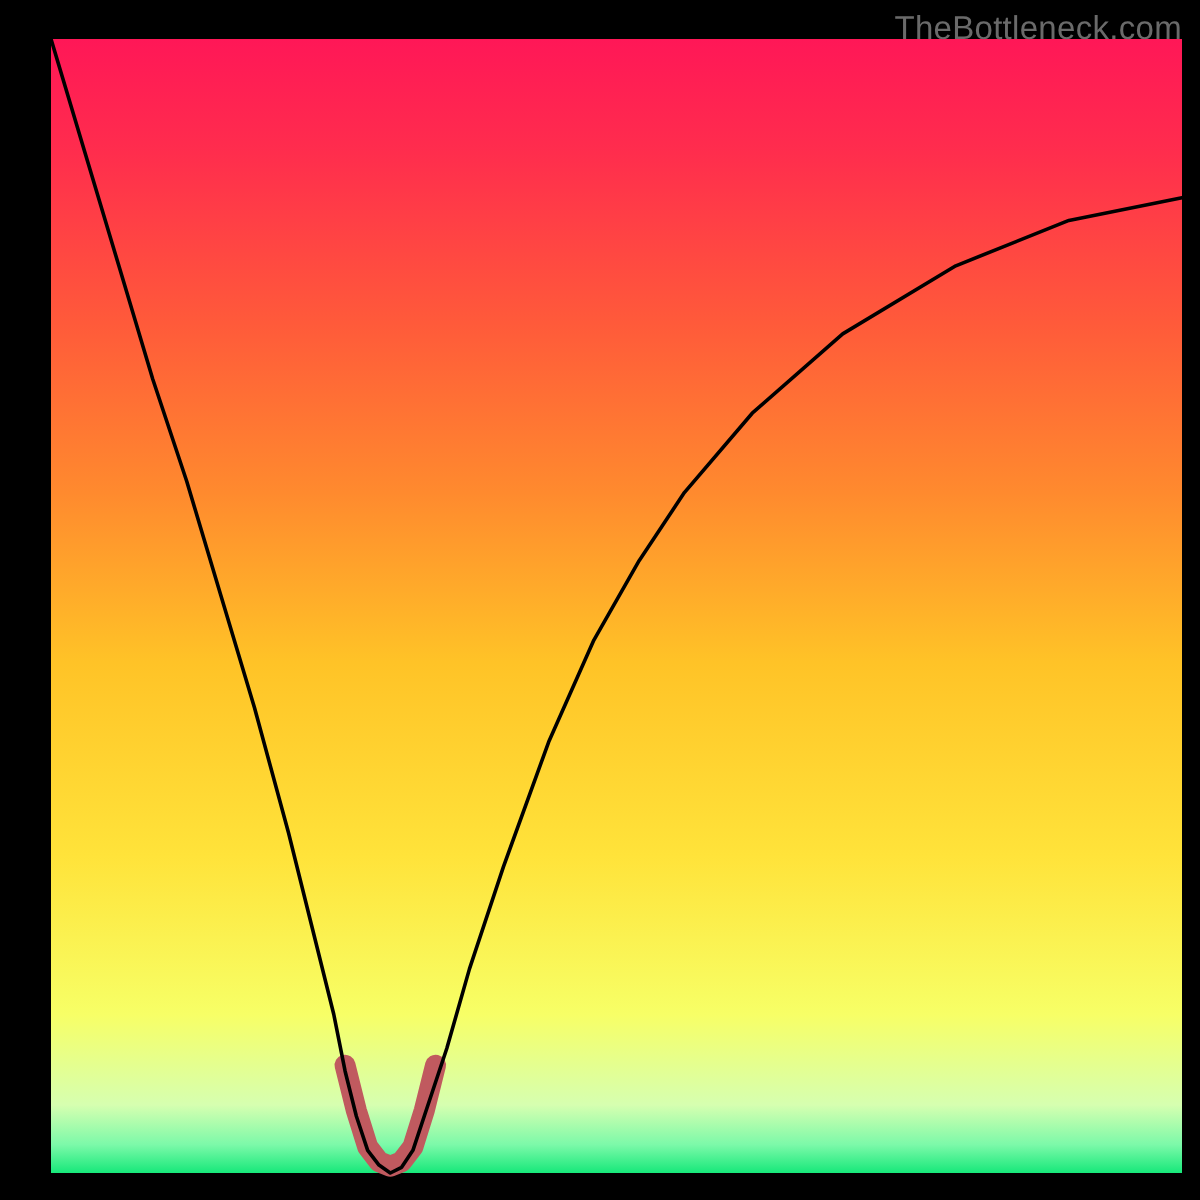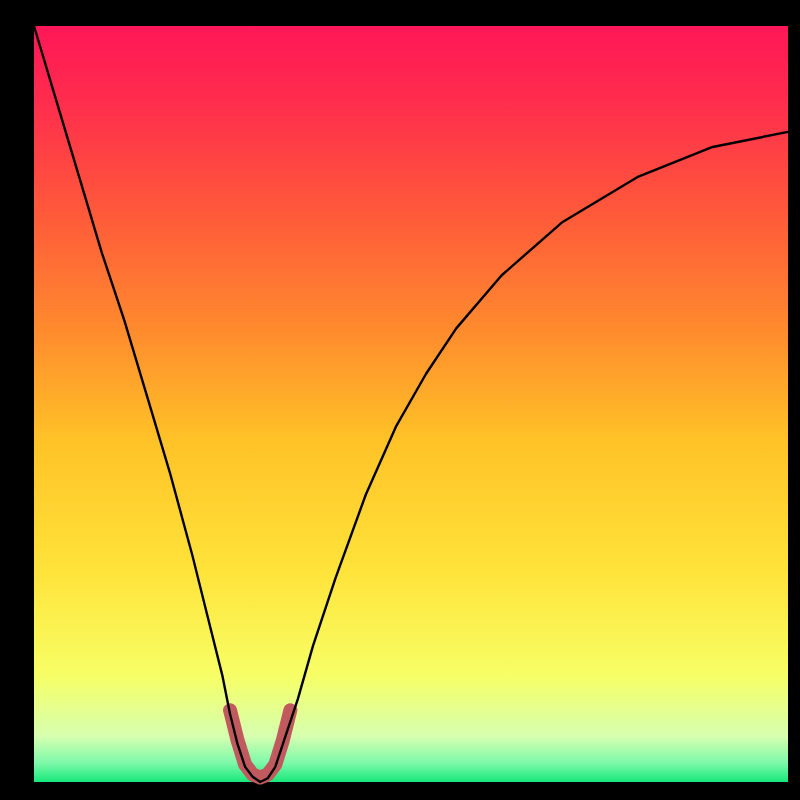--- a/index.html
+++ b/index.html
@@ -57,13 +57,14 @@
     </defs>
 
     <rect x="0" y="0" width="800" height="800" fill="#000000"></rect>
 
     <rect id="plot-area" x="34" y="26" width="754" height="756" fill="url(#bg-gradient)"></rect>
 
     <path id="trough-path" fill="none" stroke-linecap="round" stroke-linejoin="round" d="M230.04 710.18 L237.58 740.42 L245.12 764.61 L252.66 774.44 L260.20 777.46 L267.74 774.44 L275.28 764.61 L282.82 740.42 L290.36 710.18" stroke="#c05a5f" stroke-width="14"></path>
 
     <path id="curve-path" fill="none" stroke-linecap="round" stroke-linejoin="round" d="M34.00 26.00 L56.62 101.60 L79.24 177.20 L101.86 252.80 L124.48 320.84 L147.10 396.44 L169.72 472.04 L192.34 555.20 L207.42 615.68 L222.50 676.16 L230.04 713.96 L237.58 744.20 L245.12 766.88 L252.66 776.71 L260.20 782.00 L267.74 778.22 L275.28 766.88 L282.82 744.20 L297.90 698.84 L312.98 645.92 L335.60 577.88 L365.76 494.72 L395.92 426.68 L426.08 373.76 L456.24 328.40 L501.48 275.48 L561.80 222.56 L637.20 177.20 L712.60 146.96 L788.00 131.84" stroke="#000000" stroke-width="2.4"></path>
   </svg>
+  <div class="watermark">TheBottleneck.com</div>
 </div>
 
 </body></html>

